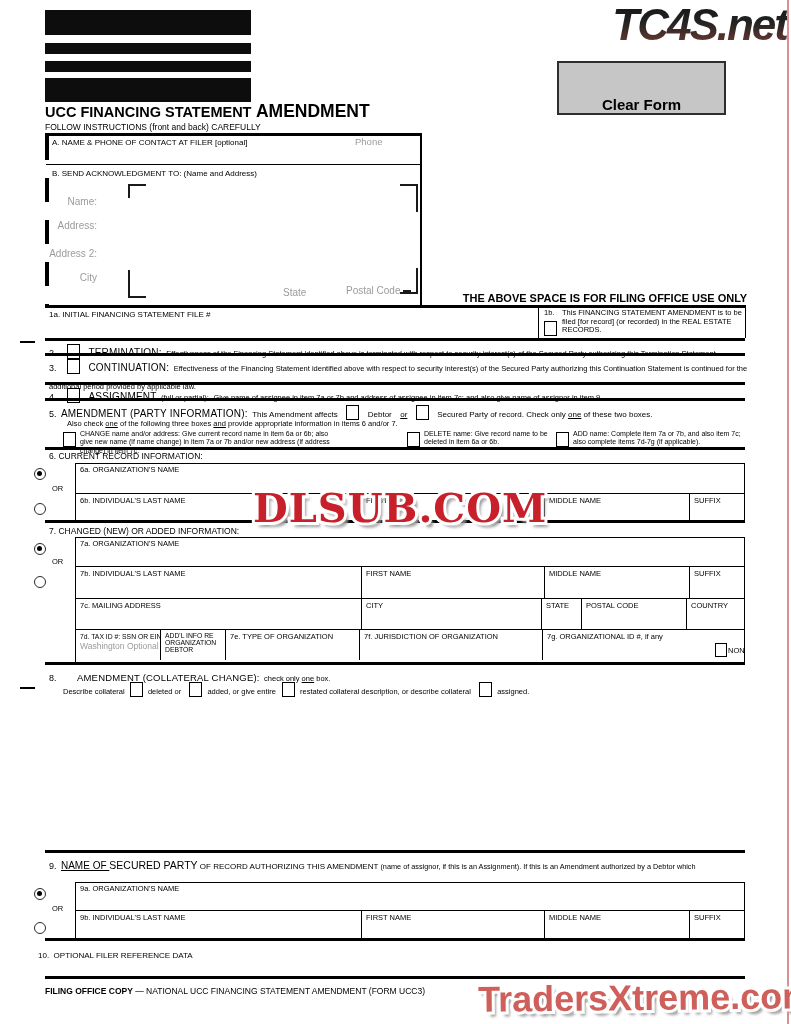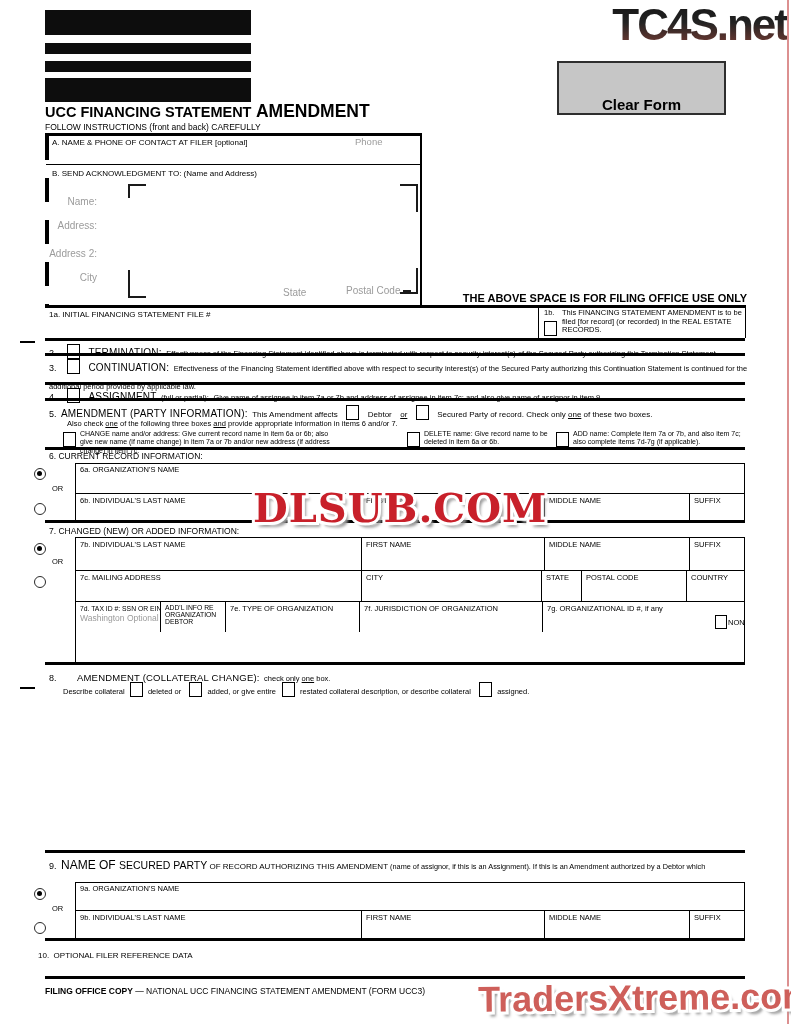--- a/index.html
+++ b/index.html
@@ -46,21 +46,21 @@
 
   <div class="abs" style="left:787px;top:0;width:2px;height:1024px;background:#dc9090;"></div>
 
   <div class="abs bars" style="left:45px;top:10px;width:206px;">
     <div style="height:25px;width:206px;"></div>
     <div style="height:11px;width:206px;margin-top:8px;"></div>
     <div style="height:11px;width:206px;margin-top:7px;"></div>
     <div style="height:24px;width:206px;margin-top:6px;"></div>
   </div>
 
-  <div class="abs brand" style="right:4px;top:0px;">TC4S.net</div>
+  <div class="abs brand" style="right:4px;top:0px;font-style:italic;">TC4S.net</div>
 
   <div class="abs clearbtn" style="left:557px;top:61px;width:165px;height:50px;">
     <span>Clear Form</span>
   </div>
 
   <div class="abs" style="left:45px;top:101px;white-space:nowrap;">
     <span style="font-weight:bold;font-size:14.5px;">UCC FINANCING STATEMENT</span>
     <span style="font-weight:bold;font-size:17.5px;">AMENDMENT</span>
   </div>
   <div class="abs" style="left:45px;top:122px;font-size:8.5px;">FOLLOW INSTRUCTIONS (front and back) CAREFULLY</div>
@@ -165,20 +165,23 @@
     </div>
   </div>
   <div class="thick" style="left:45px;top:520px;width:700px;"></div>
 
   <div class="abs" style="left:49px;top:526px;font-size:8.5px;">7. CHANGED (NEW) OR ADDED INFORMATION:</div>
   <div class="radio sel" style="left:34px;top:543px;"></div>
   <div class="abs" style="left:52px;top:557px;font-size:7.5px;">OR</div>
   <div class="radio" style="left:34px;top:576px;"></div>
 
   <div class="namebox" style="top:537px;height:125px;">
+    <div class="nrow" style="height:28px;">
+      <span class="lbl" style="position:absolute;left:4px;top:2px;">7a. ORGANIZATION'S NAME</span>
+    </div>
     <div class="nrow" style="height:32px;">
       <div class="cols">
         <div class="col" style="width:285px;"><span>7b. INDIVIDUAL'S LAST NAME</span></div>
         <div class="col" style="width:183px;"><span>FIRST NAME</span></div>
         <div class="col" style="width:145px;"><span>MIDDLE NAME</span></div>
         <div class="col" style="flex:1;"><span>SUFFIX</span></div>
       </div>
     </div>
     <div class="nrow" style="height:31px;">
       <div class="cols">
@@ -223,21 +226,21 @@
     <span class="cb" style="margin:0 3px 0 4px;"></span>
     <span>restated collateral description, or  describe collateral</span>
     <span class="cb" style="margin:0 3px 0 6px;"></span>
     <span>assigned.</span>
   </div>
   <div class="abs" style="left:45px;top:700px;width:700px;height:148px;"></div>
 
   <div class="thick" style="left:45px;top:850px;width:700px;"></div>
   <div class="abs" style="left:49px;top:855px;width:700px;white-space:nowrap;">
     <span style="font-size:9px;">9.</span>
-    <span style="font-size:12px;">NAME OF </span><span style="font-size:10.5px;">SECURED PARTY</span><span style="font-size:8px;"> OF RECORD AUTHORIZING THIS AMENDMENT </span><span style="font-size:7.3px;">(name of assignor, if this is an Assignment).  If this is an Amendment authorized by a Debtor which</span>
+    <span style="font-size:10px;text-decoration:underline;">NAME OF </span><span style="font-size:10.5px;">SECURED PARTY</span><span style="font-size:8px;"> OF RECORD AUTHORIZING THIS AMENDMENT </span><span style="font-size:7.3px;">(name of assignor, if this is an Assignment).  If this is an Amendment authorized by a Debtor which</span>
   </div>
   <div class="radio sel" style="left:34px;top:888px;"></div>
   <div class="abs" style="left:52px;top:904px;font-size:7.5px;">OR</div>
   <div class="radio" style="left:34px;top:922px;"></div>
 
   <div class="namebox" style="top:882px;height:56px;">
     <div class="nrow" style="height:27px;">
       <span class="lbl" style="position:absolute;left:4px;top:2px;">9a. ORGANIZATION'S NAME</span>
     </div>
     <div class="nrow" style="height:28px;">

